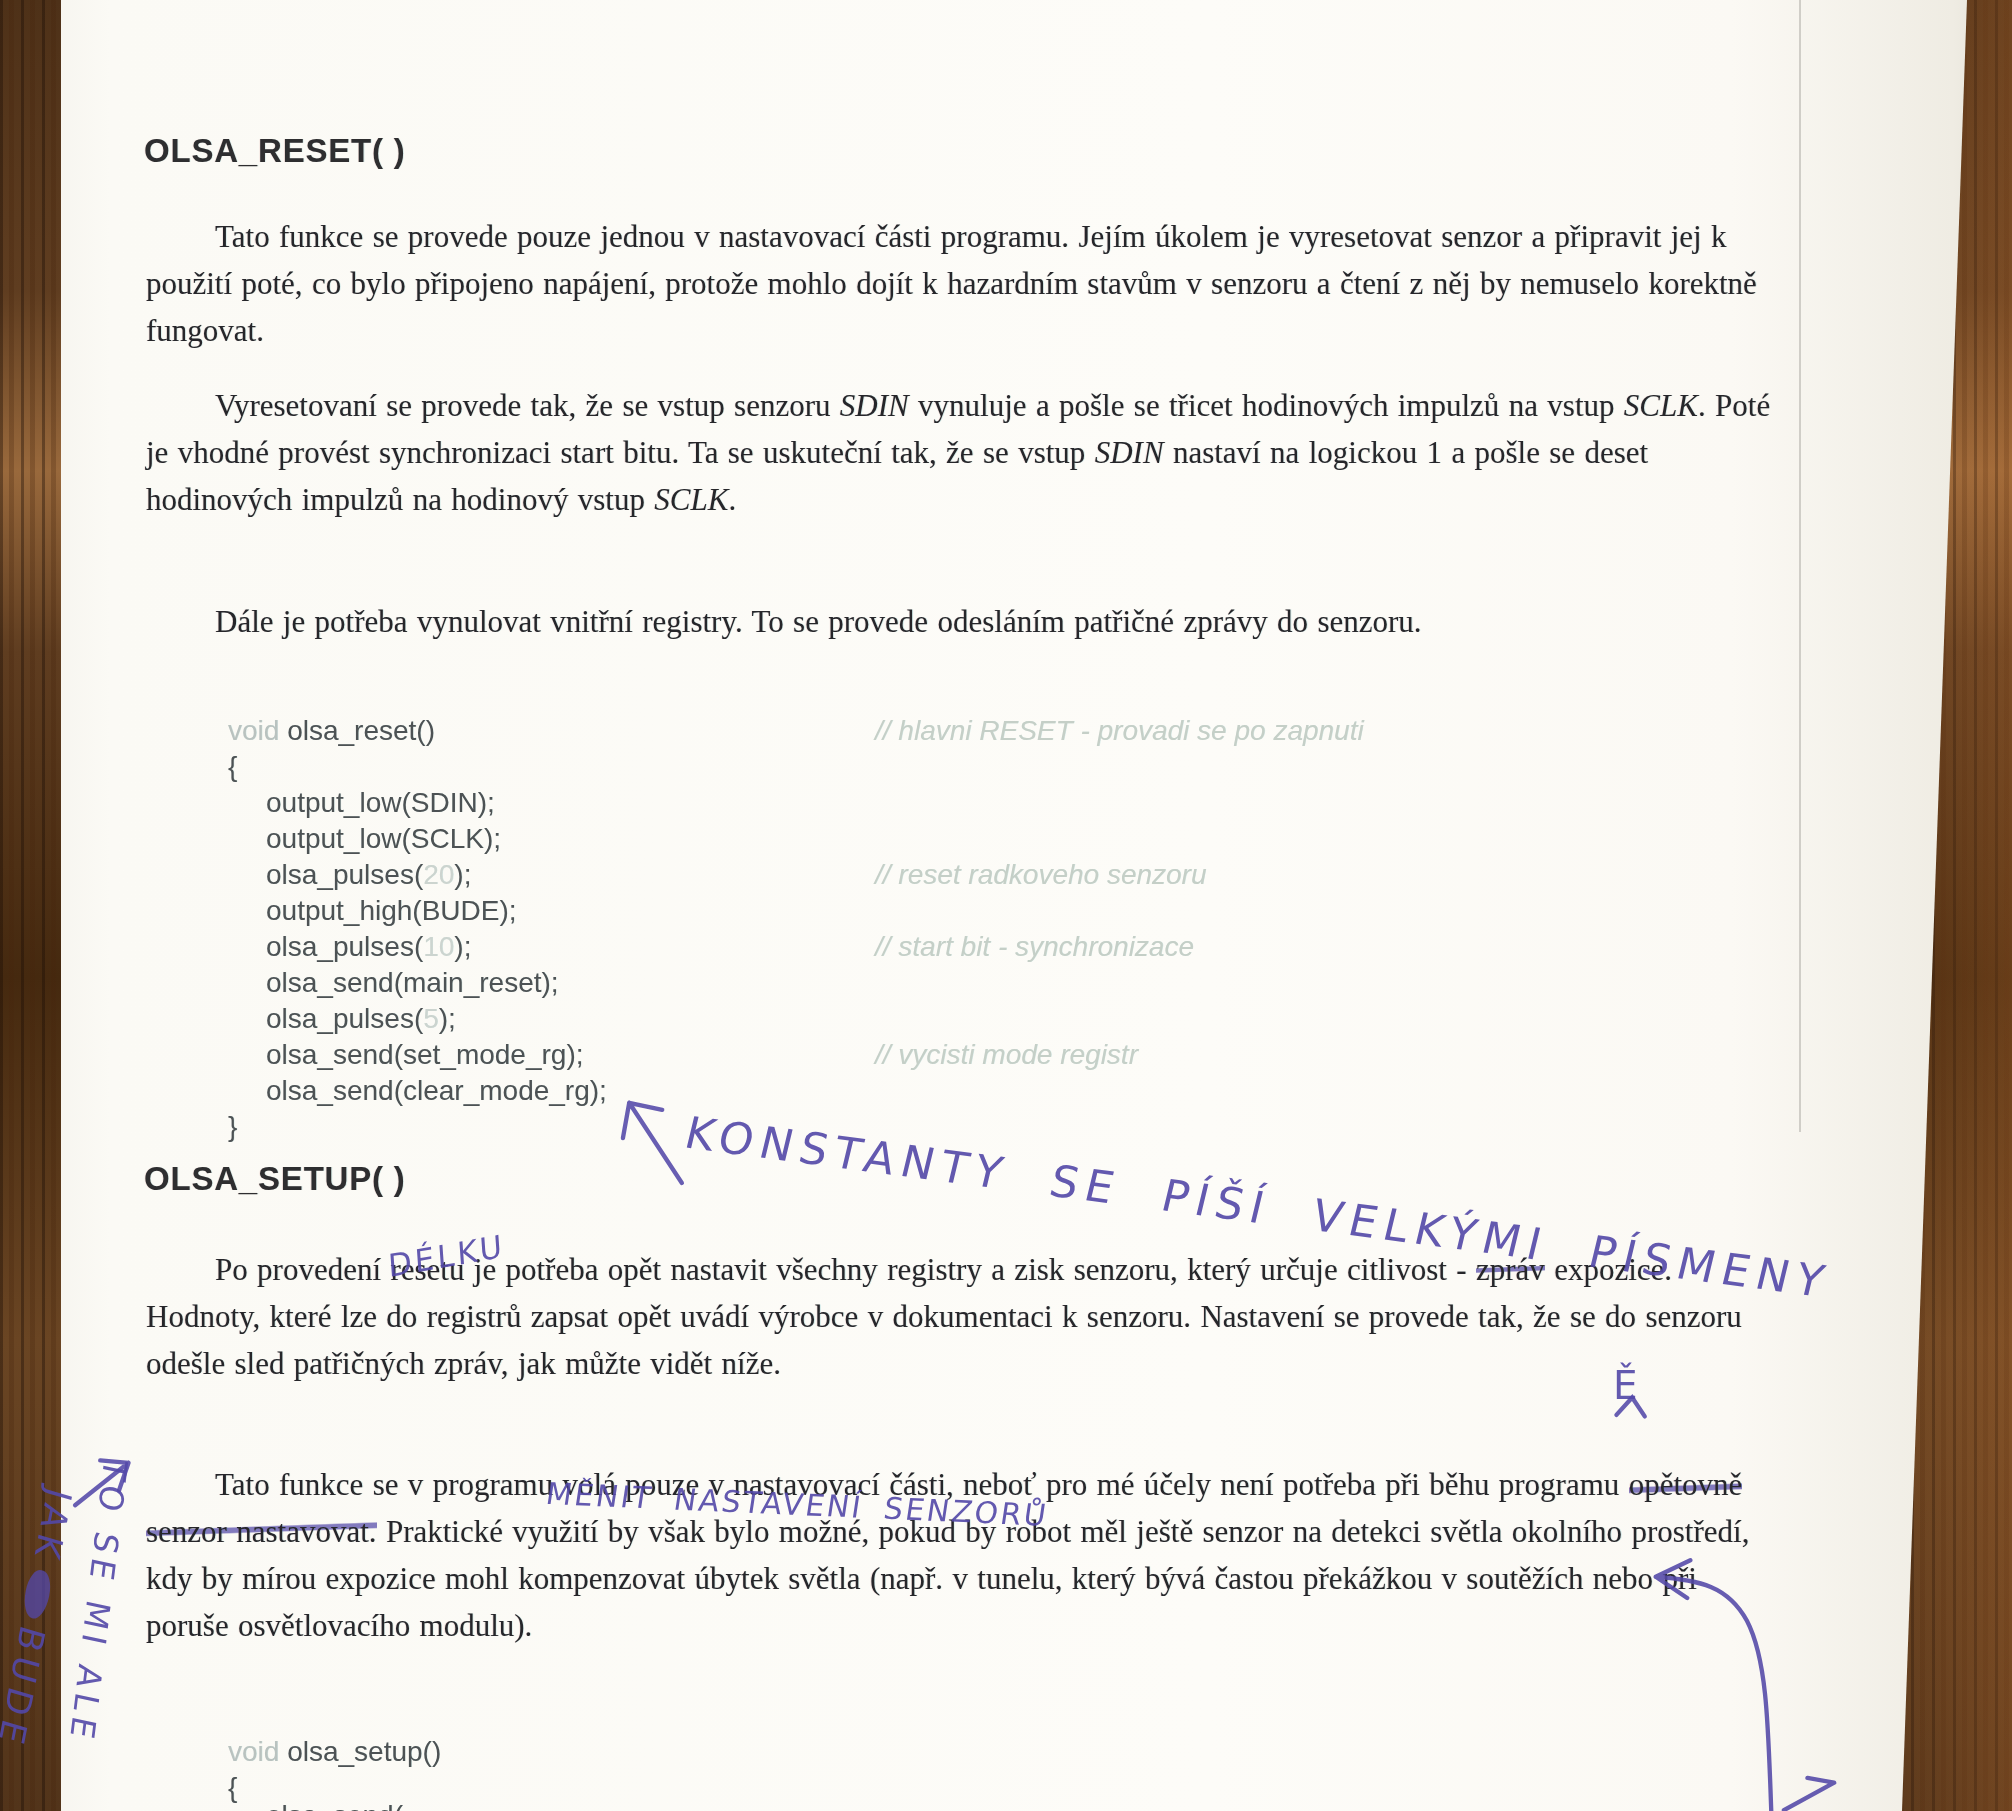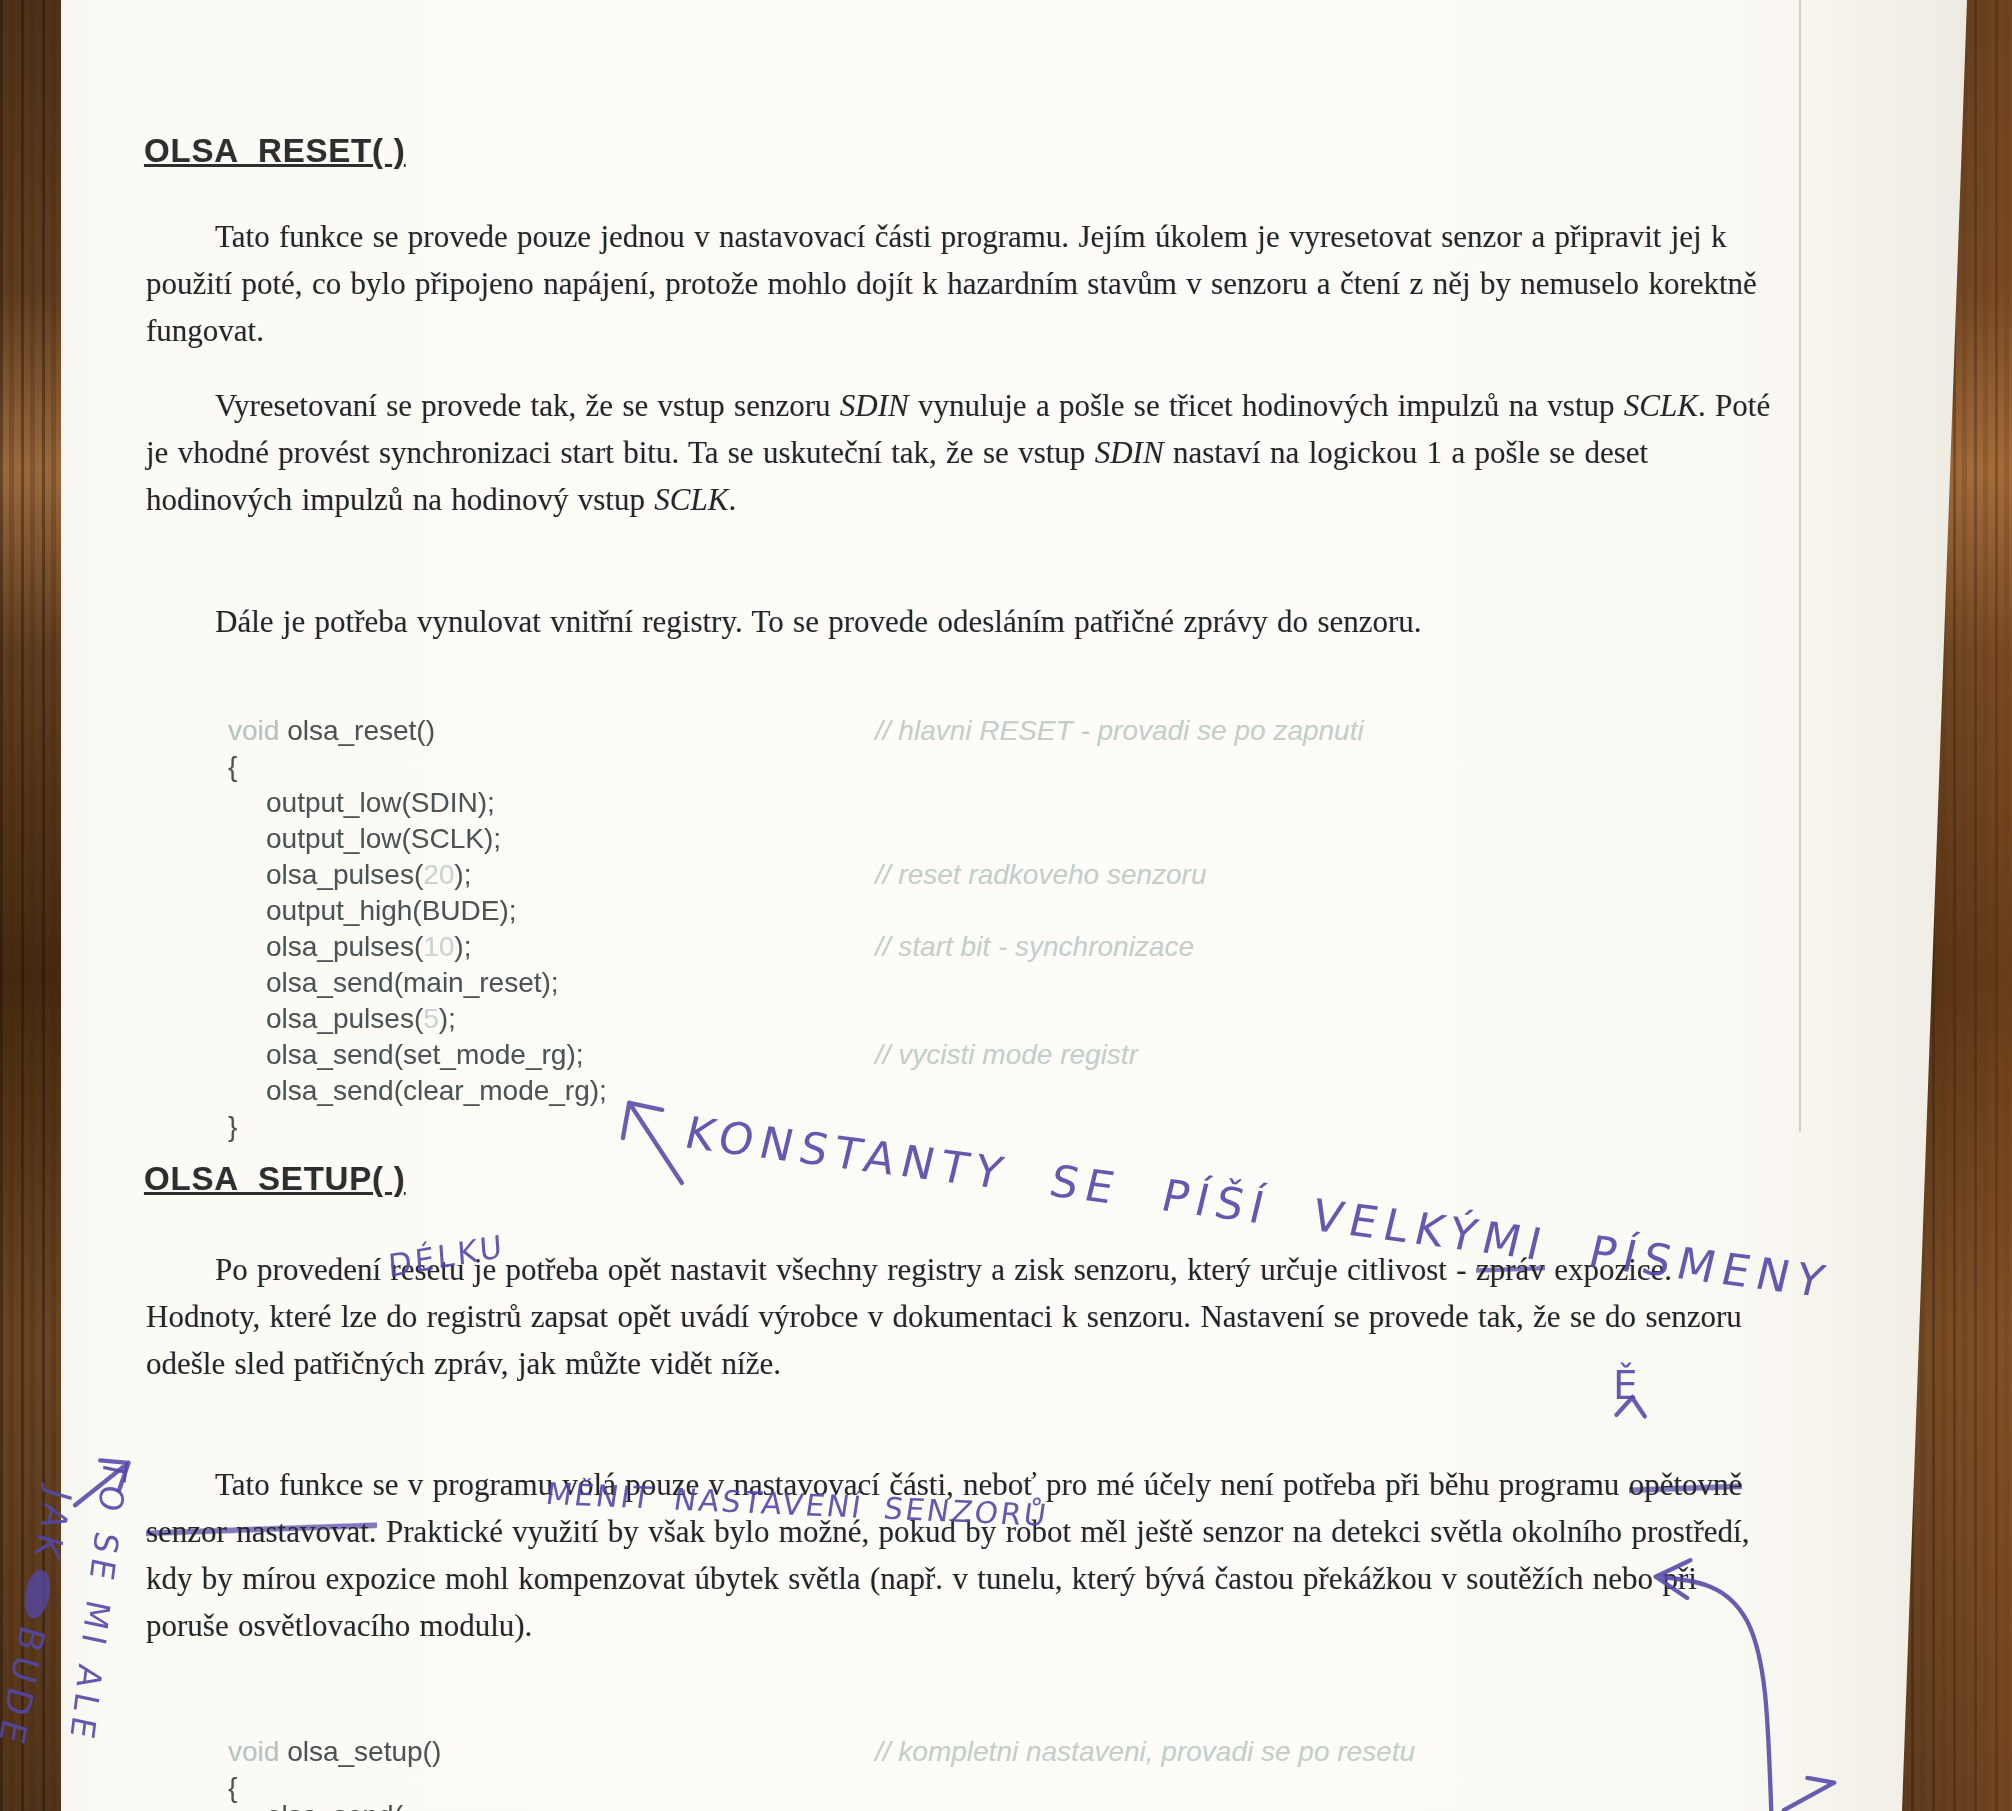--- a/index.html
+++ b/index.html
@@ -21,21 +21,20 @@
     background:linear-gradient(90deg, #f3f1ea 0px, #fbfaf5 110px, #fdfcf8 60%, #fbf9f4 86%, #efece3 97%, #e2ded3 100%);
   }
   .edge-line { position:absolute; left:1799px; top:0; width:2.4px; height:1132px;
     background:rgba(145,143,136,.38); }
   .printed { filter:blur(0.2px); }
   .heading {
     position:absolute; left:144px; margin:0;
     font-family:"Liberation Sans", sans-serif; font-weight:bold;
     font-size:33px; letter-spacing:0.8px; color:#2e2e30;
     text-shadow:0.8px 0 0 rgba(0,140,150,.14), -0.8px 0 0 rgba(180,60,60,.12);
-    text-decoration:underline;
   }
   .body {
     position:absolute; left:144px; width:1639px; margin:2px;
     font-family:"Liberation Serif", serif; font-size:31px; line-height:47px;
     color:#26262a; text-indent:69px; word-spacing:1.6px;
     text-shadow:0.8px 0 0 rgba(0,150,160,.16), -0.8px 0 0 rgba(190,60,60,.13);
   }
   .it { font-style:italic; }
   .strike {
     background-image:linear-gradient(178deg, rgba(0,0,0,0) 42%, rgba(83,72,168,.72) 45%, rgba(83,72,168,.72) 54%, rgba(0,0,0,0) 57%);
@@ -89,21 +88,21 @@
       <div class="code-line"><span>}</span></div>
     </div>
 
     <h1 class="heading printed" style="top:1160px">OLSA_SETUP( )</h1>
 
     <p class="body printed" style="top:1244px"><span>Po provedení resetu je potřeba opět nastavit všechny registry a zisk senzoru, který určuje citlivost - </span><span class="strike">zpráv</span><span> expozice. Hodnoty, které lze do registrů zapsat opět uvádí výrobce v dokumentaci k senzoru. Nastavení se provede tak, že se do senzoru odešle sled patřičných zpráv, jak můžte vidět níže.</span></p>
 
     <p class="body printed" style="top:1459px"><span>Tato funkce se v programu volá pouze v nastavovací části, neboť pro mé účely není potřeba při běhu programu </span><span class="strike">opětovně senzor nastavovat.</span><span> Praktické využití by však bylo možné, pokud by robot měl ještě senzor na detekci světla okolního prostředí, kdy by mírou expozice mohl kompenzovat úbytek světla (např. v tunelu, který bývá častou překážkou v soutěžích nebo při poruše osvětlovacího modulu).</span></p>
 
     <div class="code printed" style="top:1736px">
-      <div class="code-line"><span class="kw">void </span><span>olsa_setup()</span><span class="comment">// kompletni nastaveni, provadi se po resetu</span></div>
+      <div class="code-line"><span class="kw">void </span><span>olsa_setup()</span></div>
       <div class="code-line"><span>{</span></div>
       <div class="code-line ind" style="margin-top:-7.9px"><span>olsa_send(</span></div>
     </div>
   </div>
 
   <div class="hw" style="left:692px;top:1107px;font-size:44px;letter-spacing:7px;word-spacing:22px;transform:rotate(7.5deg) skewX(-6deg)">KONSTANTY SE PÍŠÍ VELKÝMI PÍSMENY</div>
 
   <div class="hw" style="left:387px;top:1248px;font-size:31px;letter-spacing:3.1px;transform:rotate(-10deg) skewX(-6deg)">DÉLKU</div>
 
   <div class="hw" style="left:1613px;top:1363px;font-size:39px">Ě</div>

